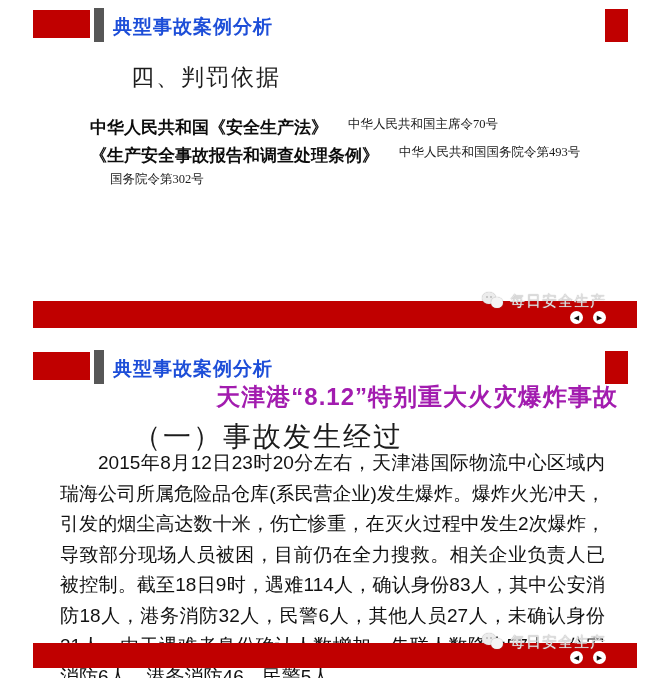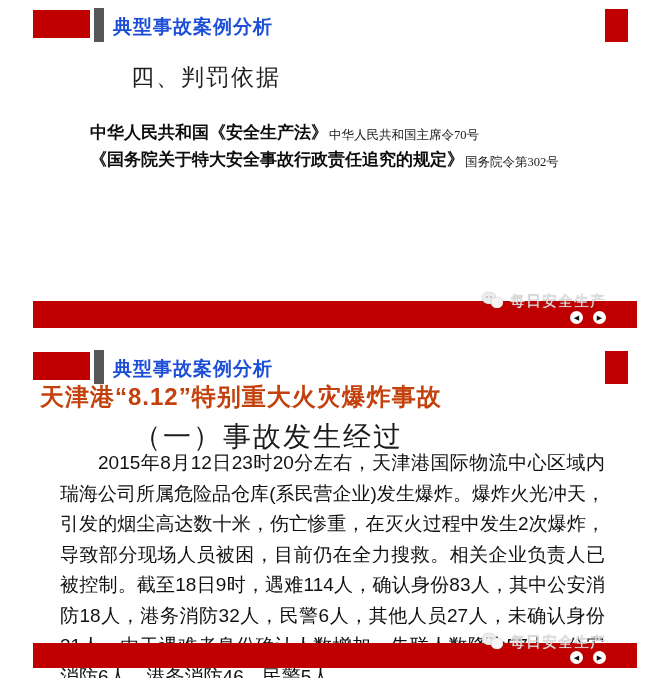--- a/index.html
+++ b/index.html
@@ -9,45 +9,45 @@
   
   .hdr-red{position:absolute;width:57px;height:28px;background:#c00000;}
   .hdr-gray{position:absolute;width:10px;height:34px;background:#575757;}
   .hdr-title{position:absolute;font-size:19px;font-weight:bold;color:#1d4ed8;
              letter-spacing:1px;white-space:nowrap;}
   .corner-red{position:absolute;width:23px;height:33px;background:#c00000;}
 
   
   .sec-title{position:absolute;font-size:23px;color:#1c1c1c;letter-spacing:2px;white-space:nowrap;margin-left:48px;}
   .law-list{position:absolute;left:90px;top:116px;width:560px;}
-  .law-row{height:27.5px;display:flex;align-items:flex-end;white-space:nowrap;}
+  .law-row{height:27.5px;display:flex;align-items:flex-start;white-space:nowrap;}
   .law-title{font-family:"Liberation Serif","DejaVu Serif",serif;font-weight:bold;
              font-size:17px;color:#0d0d0d;}
   .law-note{font-family:"Liberation Serif","DejaVu Serif",serif;font-size:12.5px;
-            color:#1a1a1a;margin-left:1px;}
+            color:#1a1a1a;margin-left:20px;}
 
   
   .foot-bar{position:absolute;left:33px;width:604px;background:#c00000;}
   .watermark{position:absolute;display:flex;align-items:flex-start;gap:4px;
              color:#e3e3e3;font-size:15px;letter-spacing:1px;
              text-shadow:0 0 1px #9a9a9a;white-space:nowrap;}
   .wm-logo{position:relative;width:24px;height:18px;}
   .wm-logo .b1{position:absolute;left:0;top:0;width:14px;height:12px;border-radius:50%;
                background:#ececec;box-shadow:0 0 1px #999;}
   .wm-logo .b2{position:absolute;left:9px;top:5px;width:12px;height:11px;border-radius:50%;
                background:#f5f5f5;box-shadow:0 0 1px #999;}
   .wm-logo .e1,.wm-logo .e2{position:absolute;width:2px;height:2px;border-radius:50%;background:#bbb;}
   .wm-logo .e1{left:4px;top:4px;} .wm-logo .e2{left:8px;top:4px;}
   .nav-btn{position:absolute;width:13px;height:13px;border-radius:50%;background:#fff;
            display:flex;align-items:center;justify-content:center;
            font-size:7px;color:#111;line-height:1;cursor:pointer;}
 
   
-  .accident-title{position:absolute;left:40px;right:40px;text-align:left;
-                  font-size:24px;font-weight:bold;color:#c2410c;letter-spacing:1px;white-space:nowrap;}
+  .accident-title{position:absolute;left:40px;right:40px;text-align:right;
+                  font-size:24px;font-weight:bold;color:#a21caf;letter-spacing:1px;white-space:nowrap;}
   .body-text{position:absolute;left:60px;width:545px;font-size:19px;line-height:30.5px;
              color:#111;text-align:justify;text-indent:2em;
              font-family:"Liberation Sans",sans-serif;}
 </style>
 </head>
 <body>
 
 <div class="page">
 
   <div>
@@ -57,21 +57,24 @@
     <div class="corner-red" style="left:605px;top:9px;"></div>
 
     <div class="sec-title" style="left:83px;top:62px;">四、判罚依据</div>
 
     <div class="law-list">
       <div class="law-row">
         <span class="law-title">中华人民共和国《安全生产法》</span>
         <span class="law-note">中华人民共和国主席令70号</span>
       </div>
       <div class="law-row">
-        <span class="law-title">《国务院关于特大安全事故行政责任追究的规定》</span>
+        <span class="law-title">《生产安全事故报告和调查处理条例》</span>
+        <span class="law-note">中华人民共和国国务院令第493号</span>
+      </div>
+      <div class="law-row">
         <span class="law-note">国务院令第302号</span>
       </div>
     </div>
 
     <div class="foot-bar" style="top:301px;height:27px;"></div>
     <div class="watermark" style="left:482px;top:292px;">
       <span class="wm-logo">
         <span class="b1"></span>
           <span class="b2"></span>
           <span class="e1"></span>

